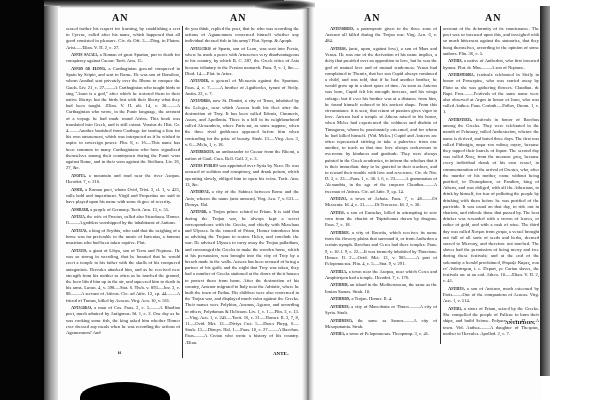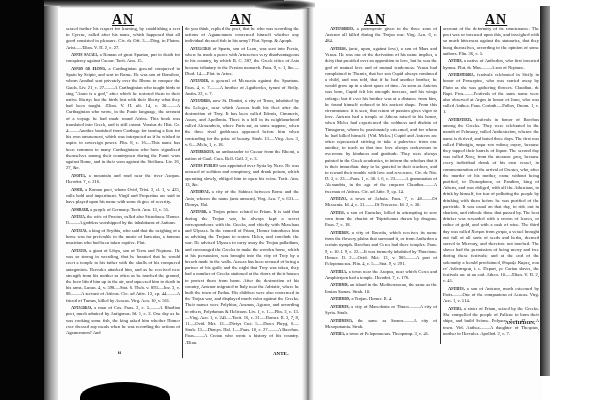--- a/index.html
+++ b/index.html
@@ -36,22 +36,22 @@
   }
   .right-edge {
     position: absolute; left: 540px; top: 6px; width: 10px; height: 370px;
     background: linear-gradient(90deg, #222, #555 40%, #999);
   }
   .bottom-blob {
     position: absolute; left: 80px; top: 382px; width: 90px; height: 30px;
     background: #000; border-radius: 50% 50% 0 0;
   }
   .header {
-    position: absolute; top: 12px; font-size: 14px; font-weight: bold;
-    letter-spacing: 1px; color: #111; text-decoration: underline;
+    position: absolute; top: 12px; font-size: 10px; font-weight: bold;
+    letter-spacing: 1px; color: #111;
   }
   .col {
     position: absolute; top: 26px; font-size: 4.6px; line-height: 6.2px;
     color: #1a1a1a; text-align: justify;
   }
   .col p { margin: 0 0 1.4px 0; text-indent: 5px; }
   .col .hw { font-variant: small-caps; font-weight: bold; }
   .rule {
     position: absolute; top: 26px; width: 1px; background: #333;
   }

